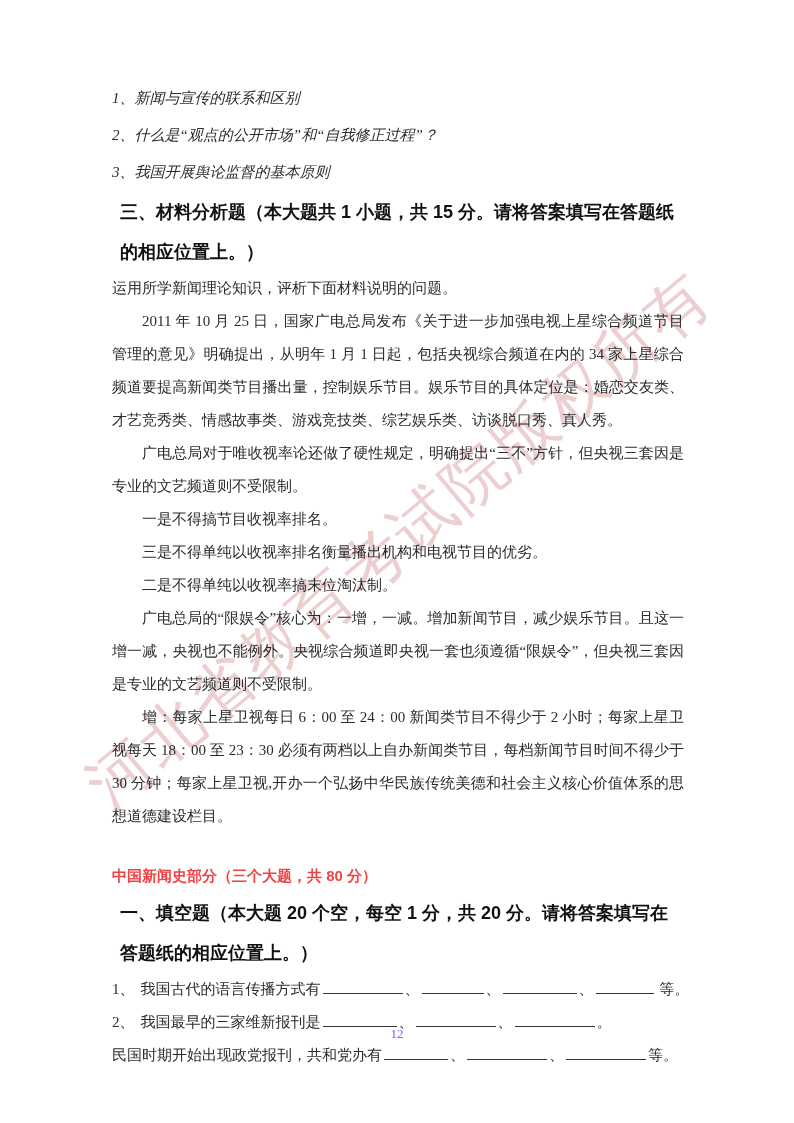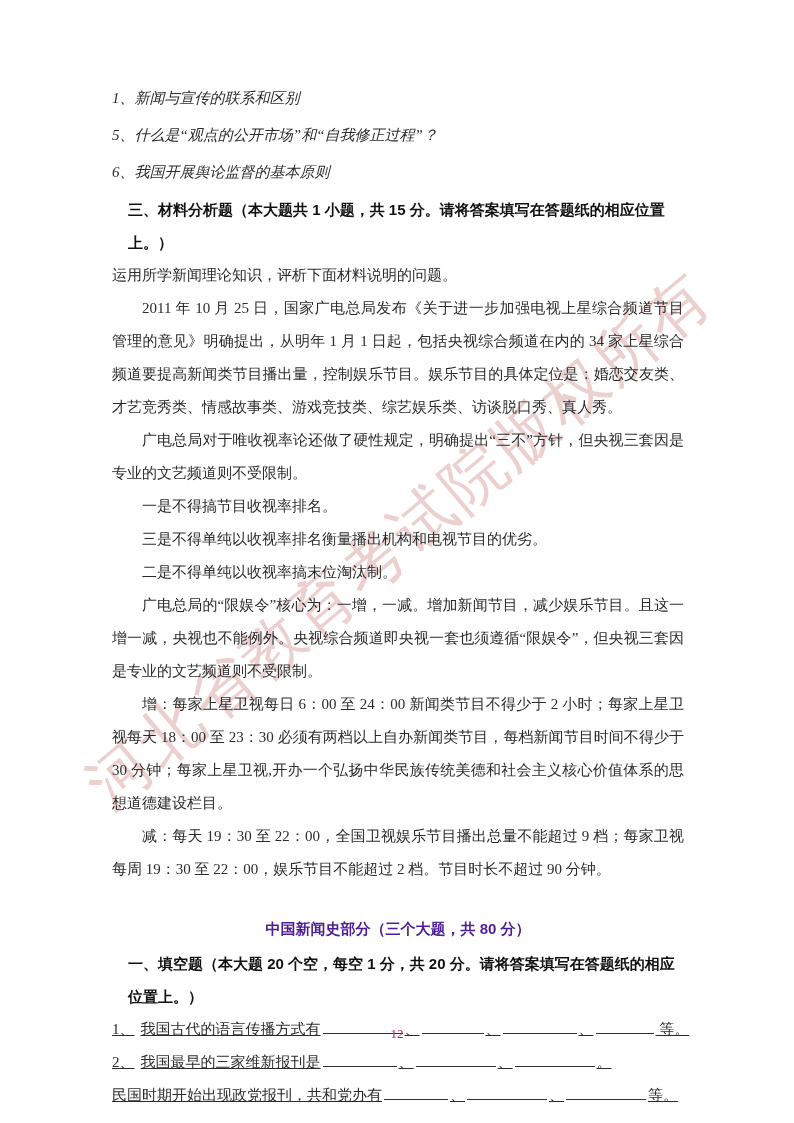--- a/index.html
+++ b/index.html
@@ -23,38 +23,37 @@
   }
   .sa-item {
     margin-bottom: 4px;
     white-space: nowrap;
     font-style: italic;
   }
   .heading {
     font-family: "Liberation Sans", "DejaVu Sans", sans-serif;
     font-weight: bold;
     color: #111111;
-    margin: 2px 0 0 16px;
-    font-size: 15px;
+    margin: 2px 0 0 8px;
+    font-size: 18px;
     line-height: 2.2;
   }
   .intro { margin: 0; font-family: Liberation Serif, serif; }
   .para {
     margin: 0;
     text-align: justify;
     text-indent: 2em;
   }
   .center-title {
-    text-align: center;
     font-family: "Liberation Sans", "DejaVu Sans", sans-serif;
     font-weight: bold;
-    color: #4c1d95;
+    color: #ef4444;
     margin-top: 26px;
   }
-  .fq { white-space: nowrap; text-decoration: underline; }
+  .fq { white-space: nowrap; }
   .fq-num { margin-right: 6px; }
   .blank {
     display: inline-block;
     height: 15px;
     border-bottom: 1px solid #333333;
     vertical-align: baseline;
     margin: 0 2px;
   }
   .watermark {
     position: absolute;
@@ -70,51 +69,50 @@
     pointer-events: none;
     user-select: none;
   }
   .page-number {
     position: absolute;
     left: 0;
     right: 0;
     top: 1026px;
     text-align: center;
     font-size: 13px;
-    color: #be185d;
+    color: #8b5cf6;
   }
 </style>
 </head>
 <body>
 
 <div class="page">
 
   <div class="watermark" style="color: rgba(201, 118, 118, 0.35);">河北省教育考试院版权所有</div>
 
   <div class="content">
 
     <div id="short-answer-list">
         <div class="sa-item">1、新闻与宣传的联系和区别</div>
-        <div class="sa-item">5、什么是“观点的公开市场”和“自我修正过程”？</div>
-        <div class="sa-item">6、我国开展舆论监督的基本原则</div>
+        <div class="sa-item">2、什么是“观点的公开市场”和“自我修正过程”？</div>
+        <div class="sa-item">3、我国开展舆论监督的基本原则</div>
       </div>
 
     <div class="heading">三、材料分析题（本大题共 1 小题，共 15 分。请将答案填写在答题纸的相应位置上。）</div>
 
     <p class="intro">运用所学新闻理论知识，评析下面材料说明的问题。</p>
 
     <div id="material-paragraphs">
         <p class="para">2011 年 10 月 25 日，国家广电总局发布《关于进一步加强电视上星综合频道节目管理的意见》明确提出，从明年 1 月 1 日起，包括央视综合频道在内的 34 家上星综合频道要提高新闻类节目播出量，控制娱乐节目。娱乐节目的具体定位是：婚恋交友类、才艺竞秀类、情感故事类、游戏竞技类、综艺娱乐类、访谈脱口秀、真人秀。</p>
         <p class="para">广电总局对于唯收视率论还做了硬性规定，明确提出“三不”方针，但央视三套因是专业的文艺频道则不受限制。</p>
         <p class="para">一是不得搞节目收视率排名。</p>
         <p class="para">三是不得单纯以收视率排名衡量播出机构和电视节目的优劣。</p>
         <p class="para">二是不得单纯以收视率搞末位淘汰制。</p>
         <p class="para">广电总局的“限娱令”核心为：一增，一减。增加新闻节目，减少娱乐节目。且这一增一减，央视也不能例外。央视综合频道即央视一套也须遵循“限娱令”，但央视三套因是专业的文艺频道则不受限制。</p>
         <p class="para">增：每家上星卫视每日 6：00 至 24：00 新闻类节目不得少于 2 小时；每家上星卫视每天 18：00 至 23：30 必须有两档以上自办新闻类节目，每档新闻节目时间不得少于 30 分钟；每家上星卫视,开办一个弘扬中华民族传统美德和社会主义核心价值体系的思想道德建设栏目。</p>
-        <p class="para">减：每天 19：30 至 22：00，全国卫视娱乐节目播出总量不能超过 9 档；每家卫视每周 19：30 至 22：00，娱乐节目不能超过 2 档。节目时长不超过 90 分钟。</p>
       </div>
 
     <div class="center-title">中国新闻史部分（三个大题，共 80 分）</div>
 
     <div class="heading">一、填空题（本大题 20 个空，每空 1 分，共 20 分。请将答案填写在答题纸的相应位置上。）</div>
 
     <div id="fill-questions">
         <div class="fq"><span class="fq-num">1、</span>我国古代的语言传播方式有<span class="blank" style="width: 80px;"></span>、<span class="blank" style="width: 62px;"></span>、<span class="blank" style="width: 74px;"></span>、<span class="blank" style="width: 58px;"></span> 等。</div>
         <div class="fq"><span class="fq-num">2、</span>我国最早的三家维新报刊是<span class="blank" style="width: 74px;"></span>、<span class="blank" style="width: 80px;"></span>、<span class="blank" style="width: 80px;"></span>。</div>
         <div class="fq">民国时期开始出现政党报刊，共和党办有<span class="blank" style="width: 64px;"></span>、<span class="blank" style="width: 80px;"></span>、<span class="blank" style="width: 80px;"></span>等。</div>

